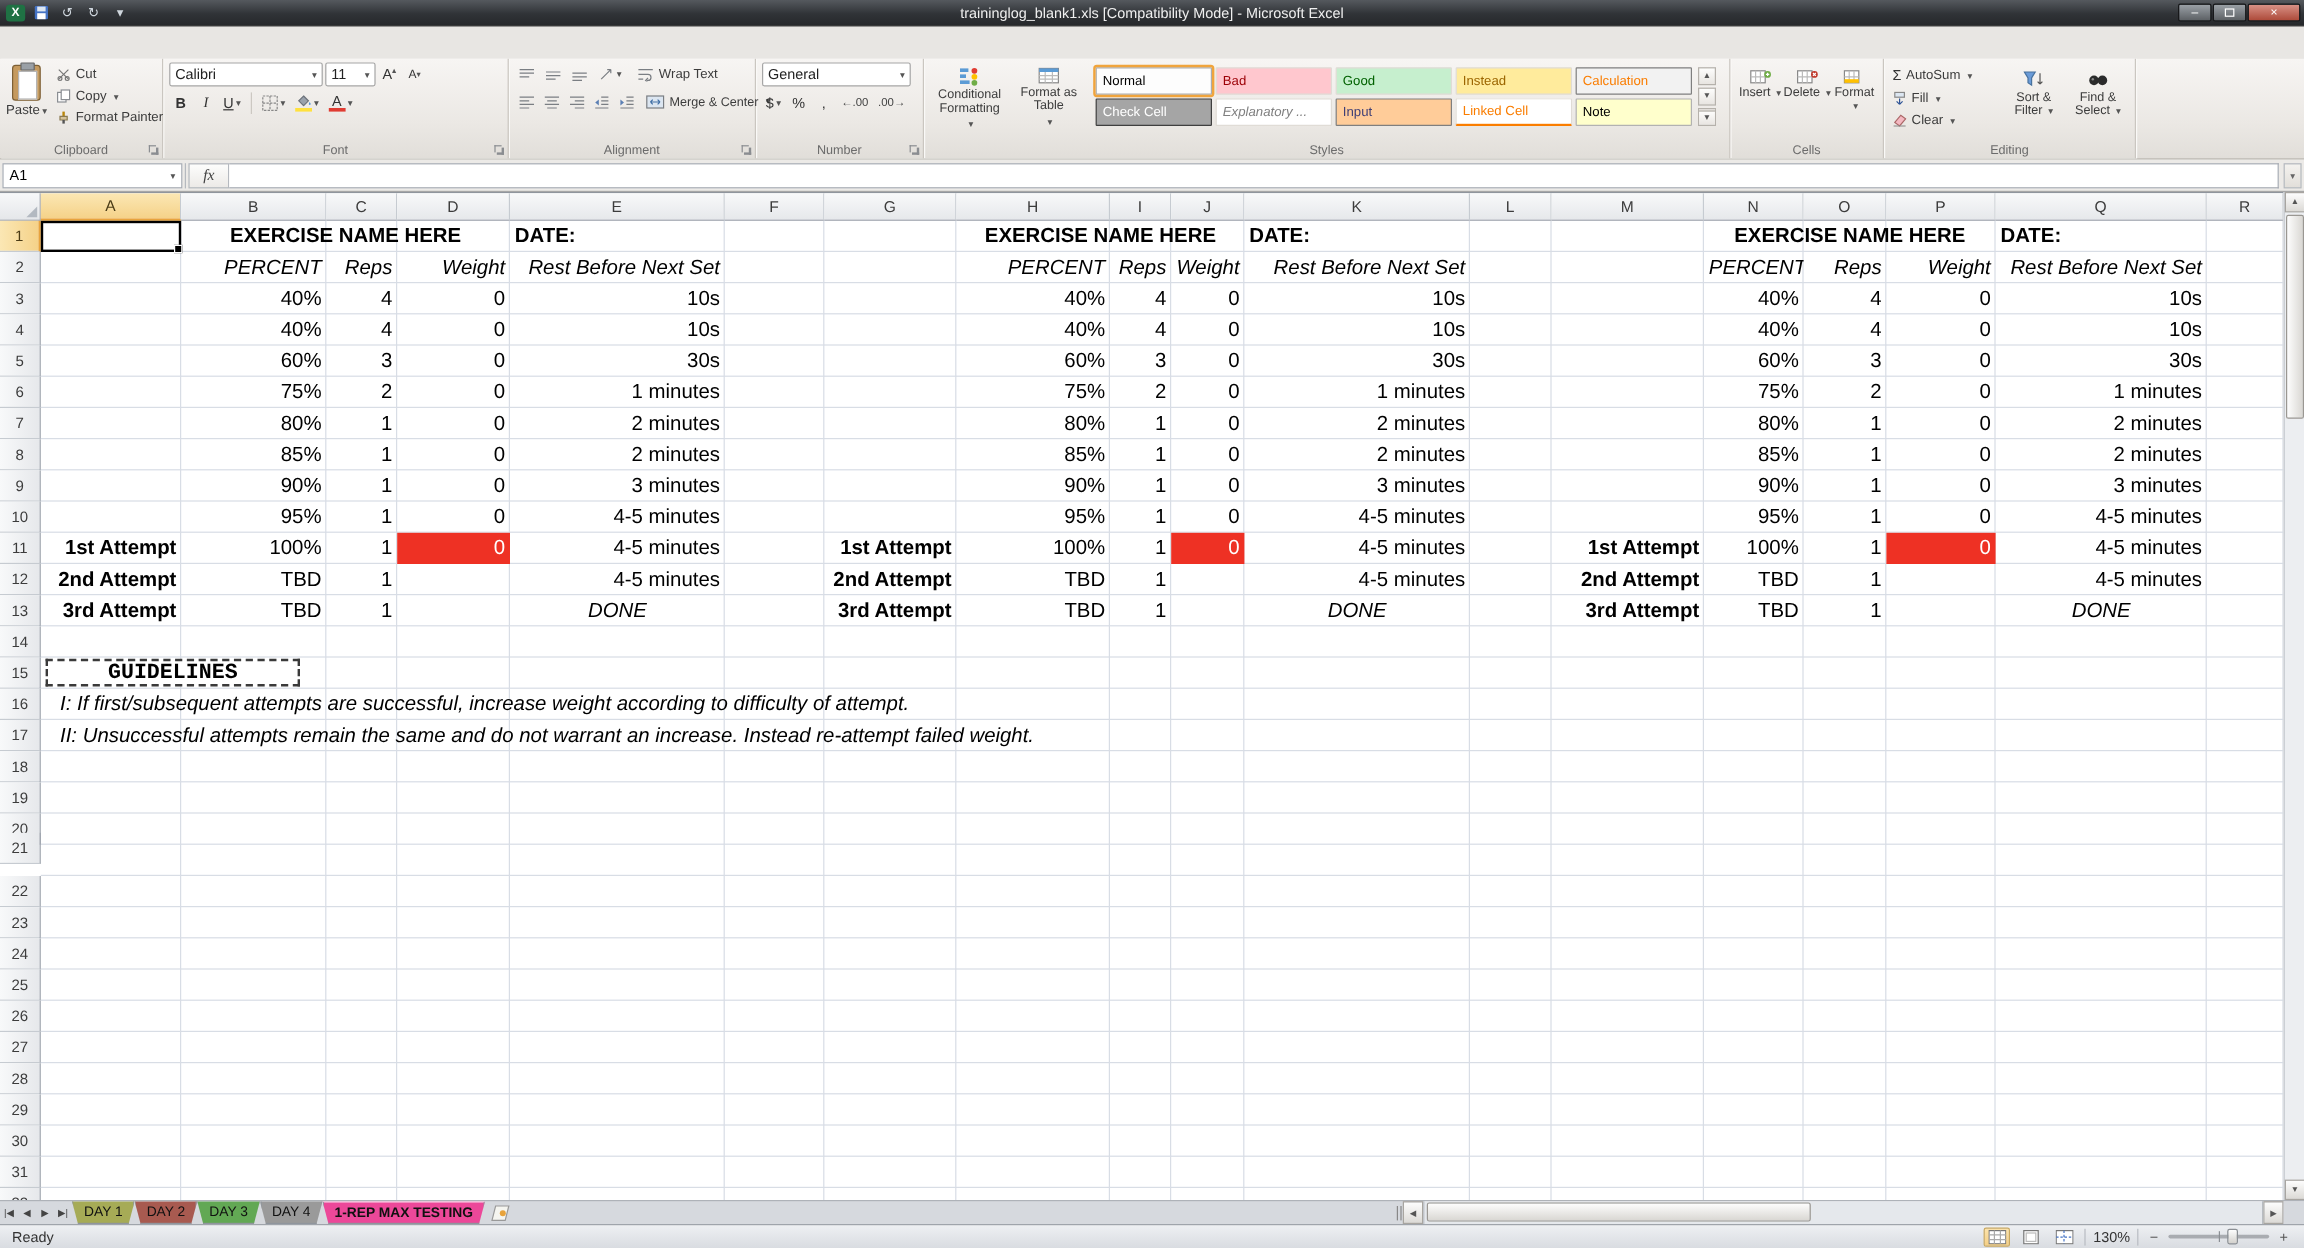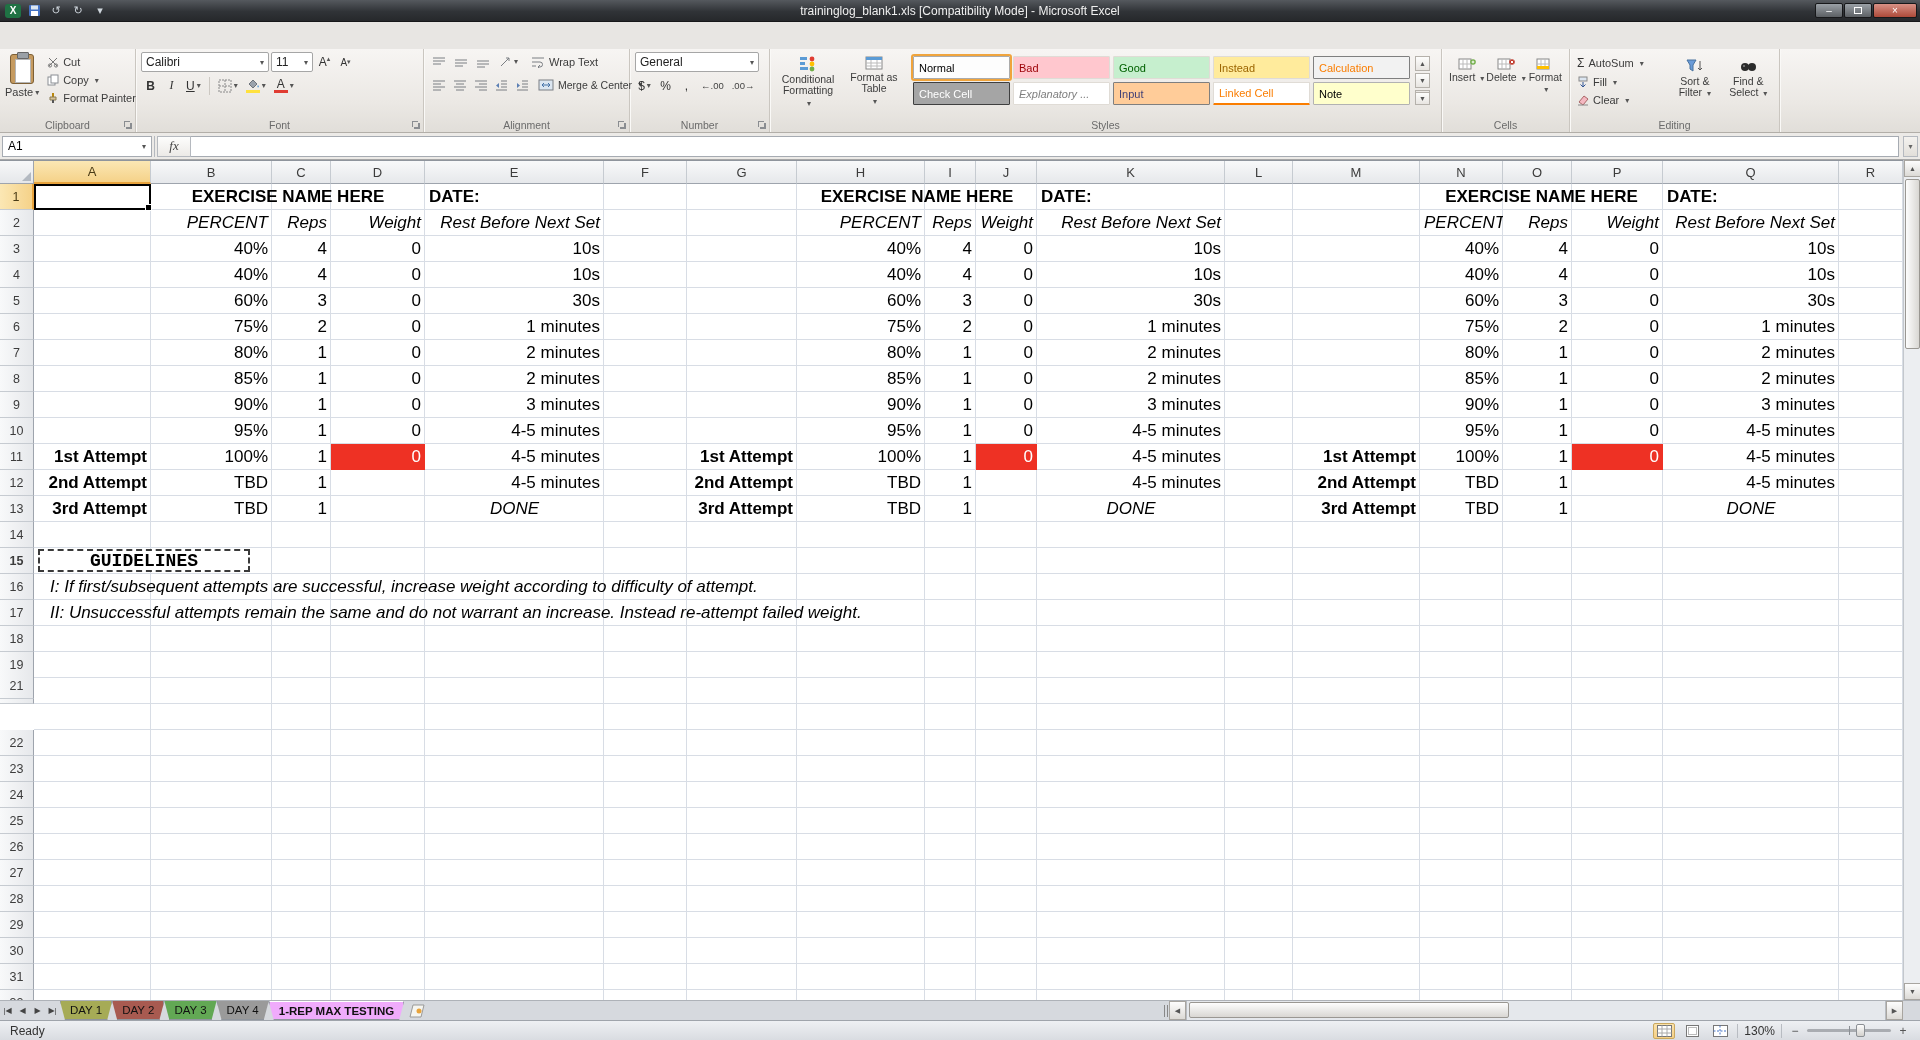--- a/index.html
+++ b/index.html
@@ -128,21 +128,21 @@
   .vscroll { position:absolute; top:160px; left:1903px; width:17px; height:840px; background:#eceef1; border-left:1px solid #c3c7cc; }
   .scr-btn { width:17px; height:17px; background:linear-gradient(#fdfdfd,#dcdad6); border:1px solid #a8a5a0; font-size:7px; color:#555; display:flex; align-items:center; justify-content:center; }
   .vthumb { position:absolute; top:19px; left:1px; width:15px; height:170px; background:linear-gradient(90deg,#fdfdfd,#d9d7d3); border:1px solid #9a9792; border-radius:2px; }
   .vscroll .dn { position:absolute; bottom:0; }
 
   
   .tabbar { position:absolute; top:1000px; left:0; width:1920px; height:20px; background:#d6d9de; border-top:1px solid #aeb2b8; display:flex; align-items:stretch; }
   .nav-btn { width:15px; display:flex; align-items:center; justify-content:center; font-size:8px; color:#444; }
   #sheet-tabs { display:flex; align-items:stretch; }
   .stab { padding:0 9px; font-size:11.5px; color:#111; display:flex; align-items:center; border:1px solid #8f959d; border-top:none; clip-path:polygon(0 0,100% 0,calc(100% - 5px) 100%,5px 100%); }
-  .stab.active { background:#f0abfc; font-weight:bold; border-top:1px solid #fff; }
+  .stab.active { background:#ec4899; font-weight:bold; border-top:1px solid #fff; }
   .ins-tab { width:26px; display:flex; align-items:center; justify-content:center; }
   .tab-split { width:7px; margin-left:auto; display:flex; align-items:center; justify-content:center; }
   .tab-split::before { content:""; width:2px; height:12px; border-left:1px solid #888; border-right:1px solid #888; }
   .hscroll { display:flex; align-items:center; height:100%; }
   .htrack { position:relative; width:700px; height:100%; background:#e5e8ec; border-left:1px solid #b8bcc2; border-right:1px solid #b8bcc2; }
   .hthumb { position:absolute; left:2px; top:1px; height:16px; width:320px; background:linear-gradient(#fdfdfd,#d9d7d3); border:1px solid #9a9792; border-radius:2px; }
   .corner-box { width:17px; height:100%; background:#d6d9de; }
 
   
   .statusbar { position:absolute; top:1020px; left:0; width:1920px; height:20px;
@@ -558,33 +558,33 @@
       <div class="rowhdr" style="top: 257px; height: 26px;">10</div>
       <div class="ghl" style="top: 282px;"></div>
       <div class="rowhdr" style="top: 283px; height: 26px;">11</div>
       <div class="ghl" style="top: 308px;"></div>
       <div class="rowhdr" style="top: 309px; height: 26px;">12</div>
       <div class="ghl" style="top: 334px;"></div>
       <div class="rowhdr" style="top: 335px; height: 26px;">13</div>
       <div class="ghl" style="top: 360px;"></div>
       <div class="rowhdr" style="top: 361px; height: 26px;">14</div>
       <div class="ghl" style="top: 386px;"></div>
-      <div class="rowhdr" style="top: 387px; height: 26px; font-weight: bold;">15</div>
+      <div class="rowhdr" style="top: 387px; height: 26px;">15</div>
       <div class="ghl" style="top: 412px;"></div>
       <div class="rowhdr" style="top: 413px; height: 26px;">16</div>
       <div class="ghl" style="top: 438px;"></div>
       <div class="rowhdr" style="top: 439px; height: 26px;">17</div>
       <div class="ghl" style="top: 464px;"></div>
       <div class="rowhdr" style="top: 465px; height: 26px;">18</div>
       <div class="ghl" style="top: 490px;"></div>
       <div class="rowhdr" style="top: 491px; height: 26px;">19</div>
       <div class="ghl" style="top: 516px;"></div>
       <div class="rowhdr" style="top: 517px; height: 26px;">20</div>
       <div class="ghl" style="top: 542px;"></div>
-      <div class="rowhdr" style="top: 512px; height: 26px; text-align: center;">21</div>
+      <div class="rowhdr" style="top: 533px; height: 26px; text-align: center;">21</div>
       <div class="ghl" style="top: 568px;"></div>
       <div class="rowhdr" style="top: 569px; height: 26px;">22</div>
       <div class="ghl" style="top: 594px;"></div>
       <div class="rowhdr" style="top: 595px; height: 26px;">23</div>
       <div class="ghl" style="top: 620px;"></div>
       <div class="rowhdr" style="top: 621px; height: 26px;">24</div>
       <div class="ghl" style="top: 646px;"></div>
       <div class="rowhdr" style="top: 647px; height: 26px;">25</div>
       <div class="ghl" style="top: 672px;"></div>
       <div class="rowhdr" style="top: 673px; height: 26px;">26</div>

